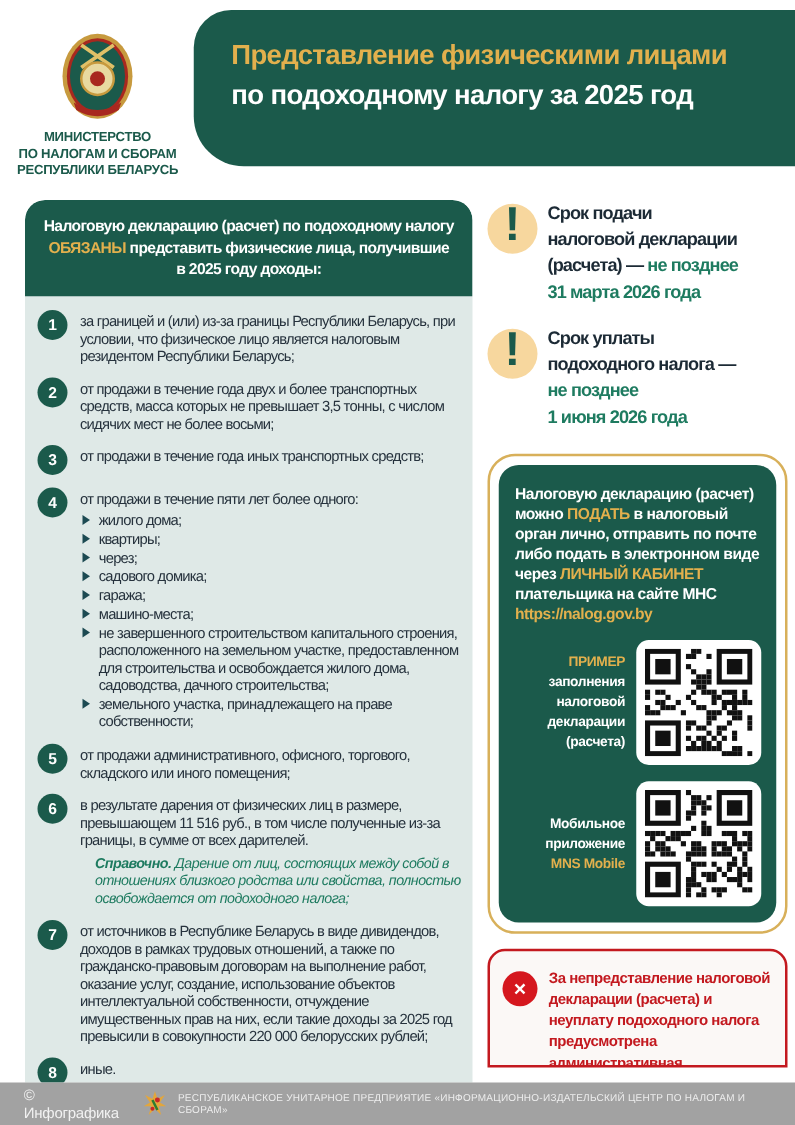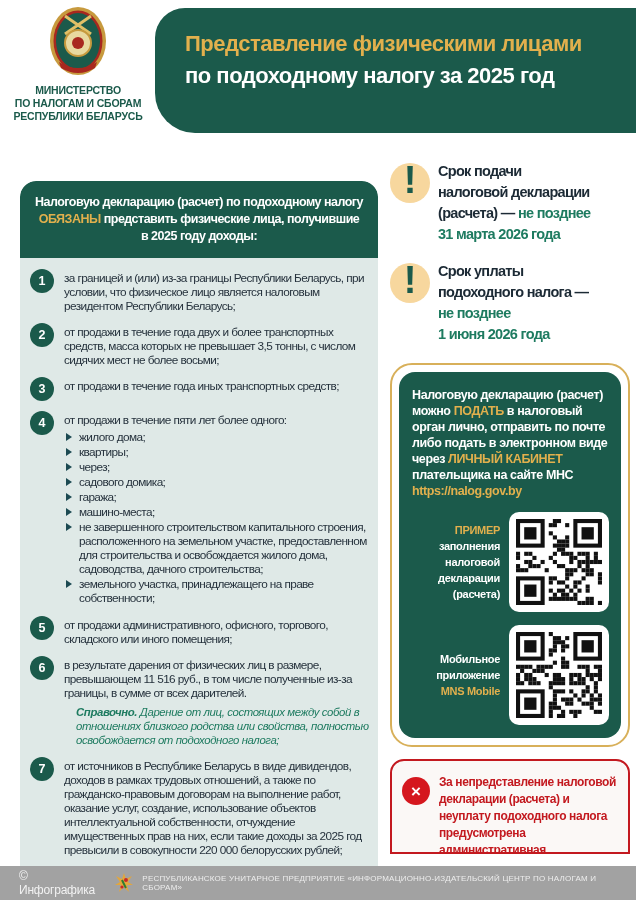--- a/index.html
+++ b/index.html
@@ -12,31 +12,31 @@
     --text-dark:#26323d;
     --red:#c3191f;
     --peach:#f7d79e;
     --footer-gray:#a2a2a2;
   }
   *{margin:0;padding:0;box-sizing:border-box;}
   body{background:#e8e8e8;font-family:"Liberation Sans",sans-serif;}
   .page{position:relative;width:636px;height:900px;background:#ffffff;overflow:hidden;margin:0 auto;}
 
   
-  .brand{position:absolute;left:0;top:4px;width:156px;text-align:center;}
+  .brand{position:absolute;left:0;top:24px;width:156px;text-align:center;}
   .brand svg{display:block;margin:0 auto 6px auto;}
   .brand-lines{color:var(--green);font-weight:bold;font-size:10.5px;line-height:13px;letter-spacing:-0.2px;}
   .title-box{position:absolute;left:155px;top:8px;right:0;height:125px;background:var(--green);
     border-radius:30px 0 0 40px;padding:20px 8px 0 30px;}
   .title-line{color:#ffffff;font-weight:bold;font-size:22px;line-height:32px;letter-spacing:-0.5px;white-space:nowrap;}
   .title-line.gold{color:var(--gold);}
 
   
   .left-panel{position:absolute;left:20px;top:160px;width:358px;height:706px;background:var(--panel-body);
-    border-radius:16px 16px 0 0;overflow:hidden;margin-top:21px;}
+    border-radius:16px 16px 0 0;overflow:hidden;}
   .panel-head{background:var(--green);border-radius:16px 16px 0 0;padding:13px 14px;color:#fff;
     font-weight:bold;font-size:12.5px;line-height:17px;letter-spacing:-0.5px;text-align:center;}
   .panel-head .seg-gold{color:var(--gold);}
   .income-list{list-style:none;padding:13px 8px 0 10px;}
   .item{display:flex;gap:10px;margin-bottom:12px;}
   .num{width:24px;height:24px;border-radius:50%;background:var(--green);color:#fff;font-weight:bold;
     font-size:12.5px;display:flex;align-items:center;justify-content:center;flex:none;margin-top:-2px;}
   .item-body{font-size:11.8px;line-height:14px;letter-spacing:-0.6px;color:var(--text-dark);width:308px;}
   .bullets{margin-top:3px;}
   .bullet{display:flex;gap:7px;margin-left:2px;margin-bottom:1px;}

